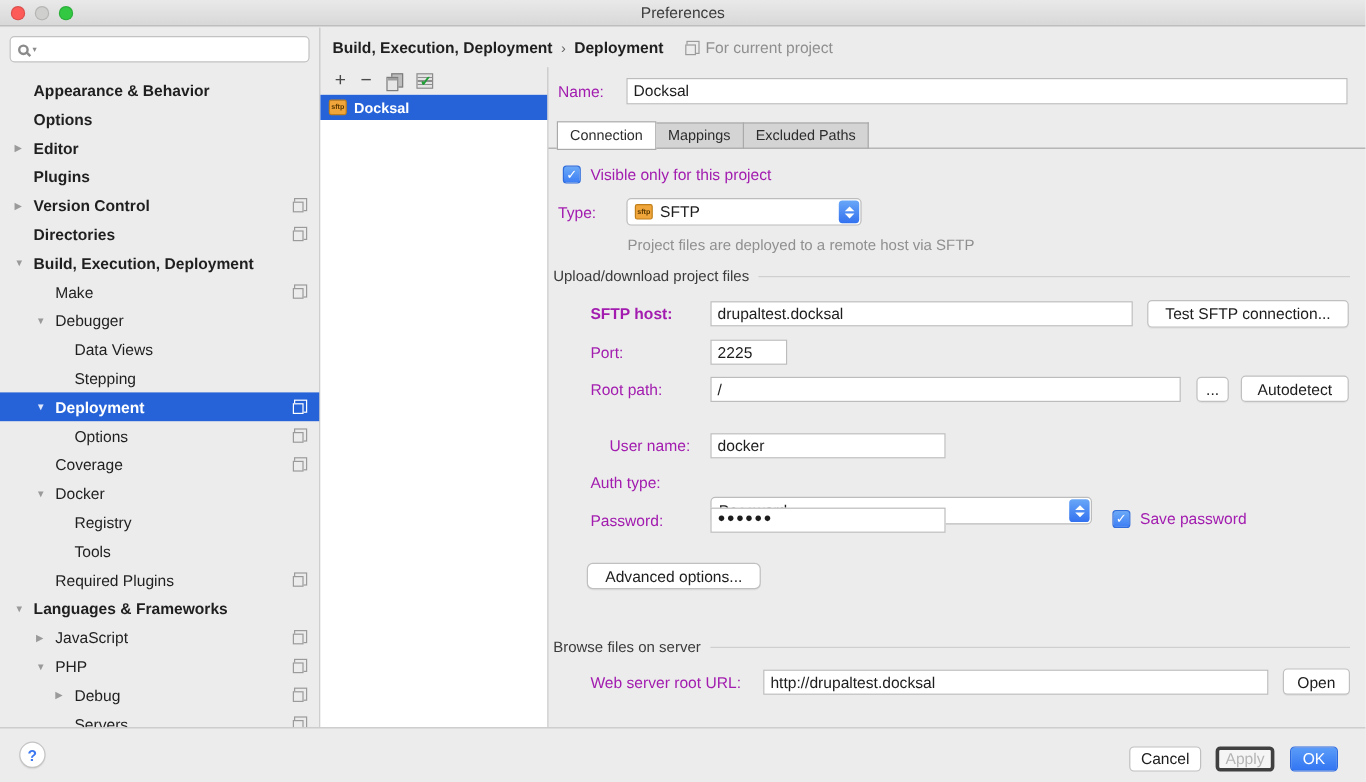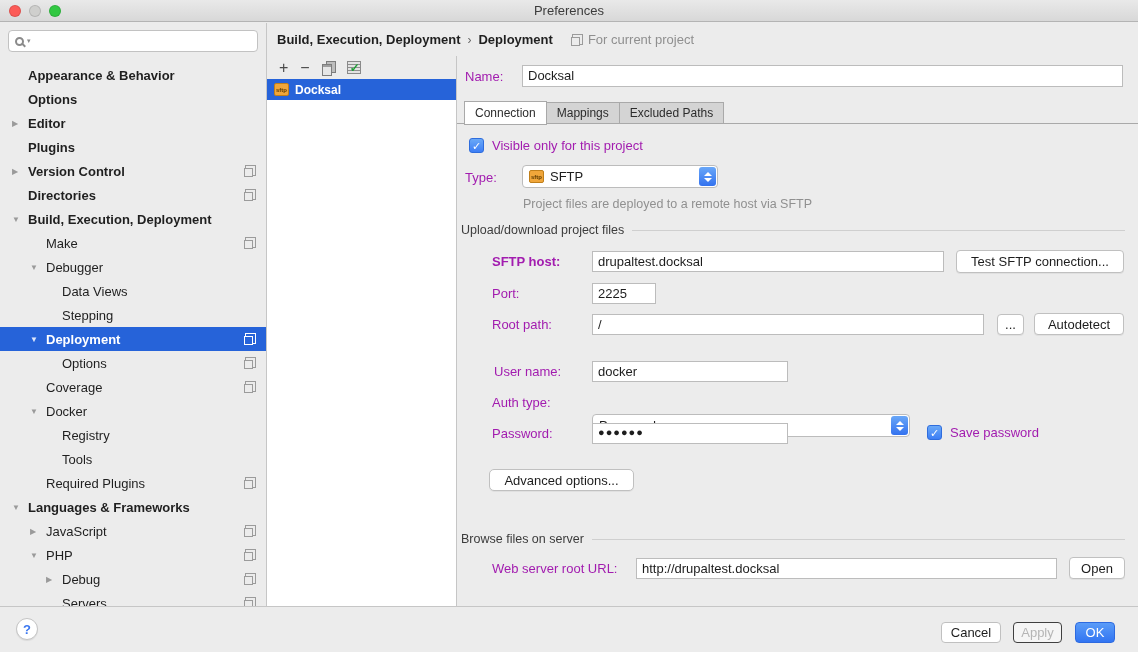--- a/index.html
+++ b/index.html
@@ -108,21 +108,21 @@
   .tab.active { background:#fff; height:24px; margin-top:0; line-height:23px; }
 
   
   .footer { position:absolute; left:0; right:0; bottom:0; height:46px; background:#ececec; border-top:1px solid #c6c6c6; }
   .help-btn { position:absolute; left:16px; top:11px; width:22px; height:22px; border-radius:50%;
     background:#fff; border:1px solid #c4c4c4; color:#3b77f0; text-align:center; line-height:21px;
     font-size:13px; font-weight:bold; box-shadow:0 1px 1px rgba(0,0,0,.08); }
   .fbtn { position:absolute; top:15px; height:21px; border-radius:4px; font-size:13px;
     display:flex; align-items:center; justify-content:center; }
   .fbtn.cancel { right:137px; width:60px; background:#fff; border:1px solid #c0c0c0; color:#1d1d1d; }
-  .fbtn.apply { right:76px; width:49px; background:#f5f5f5; border:1px solid #404040; color:#b5b5b5; }
+  .fbtn.apply { right:76px; width:49px; background:#f5f5f5; border:3px solid #404040; color:#b5b5b5; }
   .fbtn.ok { right:23px; width:40px; background:linear-gradient(#5a9cf8,#3275f2); border:1px solid #2d6ae0; color:#fff; }
 </style>
 </head>
 <body>
 
 <div class="window">
 
   <div class="titlebar">
     <div class="traffic">
       <span class="light red"></span>
@@ -314,21 +314,21 @@
           <div class="abs btn" style="left:499px; top:194px; width:168px; height:23px;">Test SFTP connection...</div>
 
           <div class="abs lbl" style="left:35px; top:230px;text-align:center;">Port:</div>
           <div class="abs field" style="left:135px; top:227px; width:64px; height:21px;">2225</div>
 
           <div class="abs lbl" style="left:35px; top:261px;">Root path:</div>
           <div class="abs field" style="left:135px; top:258px; width:392px; height:21px;">/</div>
           <div class="abs btn" style="left:540px; top:258px; width:27px; height:21px;">...</div>
           <div class="abs btn" style="left:577px; top:257px; width:90px; height:22px;">Autodetect</div>
 
-          <div class="abs lbl" style="left:37px; top:308px;">User name:</div>
+          <div class="abs lbl" style="left:51px; top:308px;">User name:</div>
           <div class="abs field" style="left:135px; top:305px; width:196px; height:21px;">docker</div>
 
           <div class="abs lbl" style="left:35px; top:339px;">Auth type:</div>
           <div class="abs combo" style="left:135px; top:335px; width:318px; height:23px;">
             <span>Password</span>
             <span class="stepper">
                 <i class="up"></i>
                 <i class="dn"></i>
               </span>
           </div>

